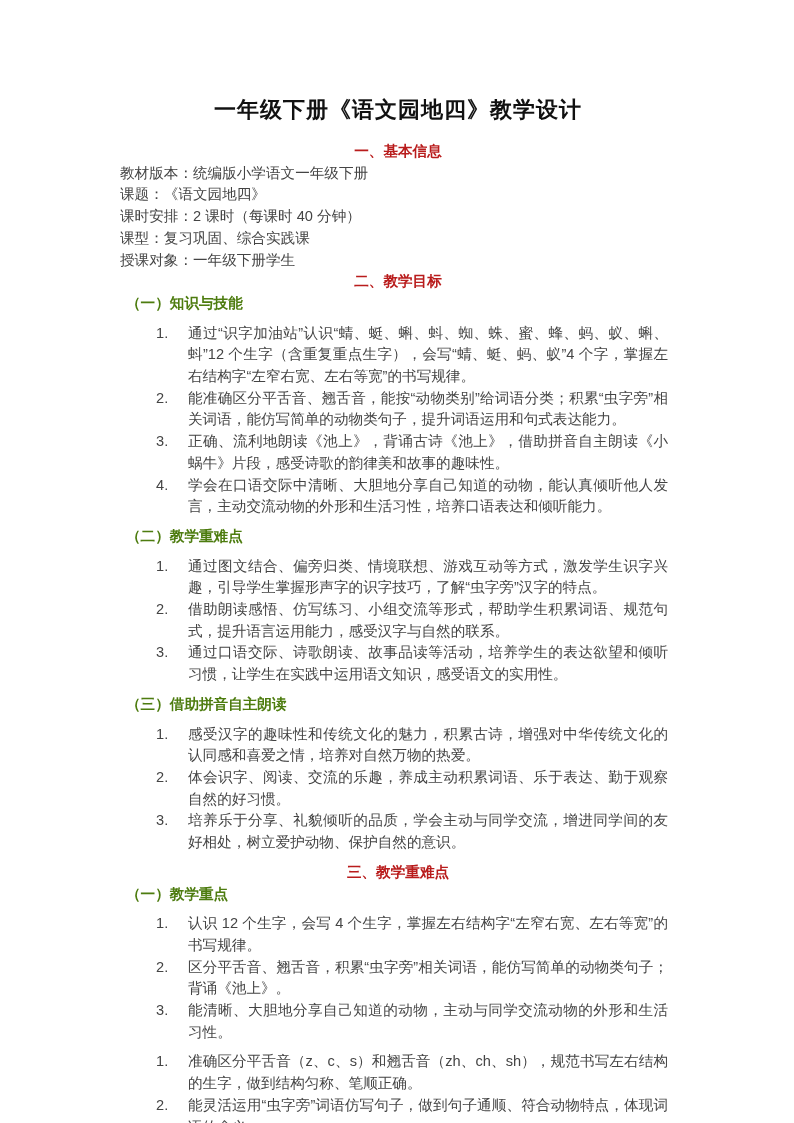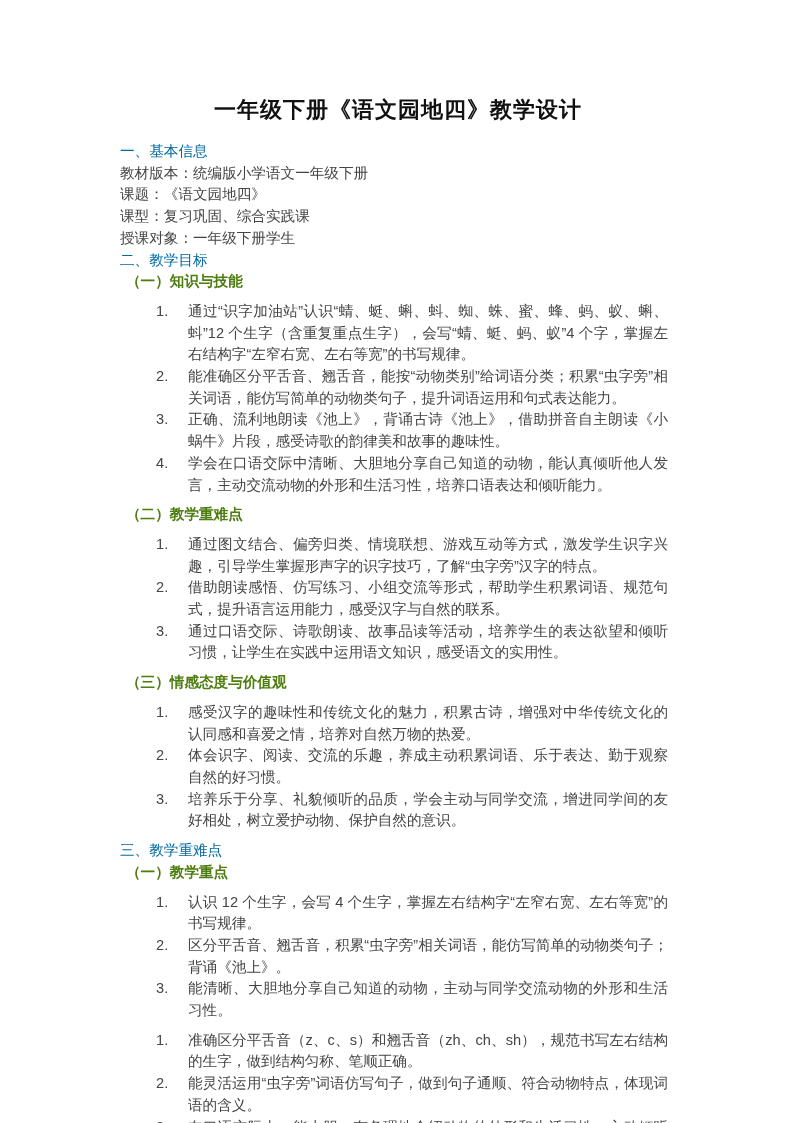--- a/index.html
+++ b/index.html
@@ -21,23 +21,23 @@
     margin: 0 0 17px 0;
     font-size: 22px;
     line-height: 28px;
     font-weight: bold;
     text-align: center;
     color: #111111;
     letter-spacing: 1px;
   }
   .sec-heading {
     margin: 0;
-    font-weight: normal;
-    color: #0369a1;
-    text-align: left;
+    font-weight: bold;
+    color: #b91c1c;
+    text-align: center;
   }
   .sub-heading {
     margin: 0;
     padding-left: 6px;
     font-weight: bold;
     color: #4d7c0f;
     text-align: left;
   }
   .info-line {
     margin: 0;
@@ -66,41 +66,42 @@
 </head>
 <body>
 
 <div class="page">
 
   <h1 class="doc-title">一年级下册《语文园地四》教学设计</h1>
 
   <p class="sec-heading">一、基本信息</p>
   <p class="info-line">教材版本：统编版小学语文一年级下册</p>
   <p class="info-line">课题：《语文园地四》</p>
+  <p class="info-line">课时安排：2 课时（每课时 40 分钟）</p>
   <p class="info-line">课型：复习巩固、综合实践课</p>
   <p class="info-line">授课对象：一年级下册学生</p>
 
   <p class="sec-heading">二、教学目标</p>
 
   <p class="sub-heading">（一）知识与技能</p>
   <ol class="num-list">
     <li>通过“识字加油站”认识“蜻、蜓、蝌、蚪、蜘、蛛、蜜、蜂、蚂、蚁、蝌、蚪”12 个生字（含重复重点生字），会写“蜻、蜓、蚂、蚁”4 个字，掌握左右结构字“左窄右宽、左右等宽”的书写规律。</li>
     <li>能准确区分平舌音、翘舌音，能按“动物类别”给词语分类；积累“虫字旁”相关词语，能仿写简单的动物类句子，提升词语运用和句式表达能力。</li>
     <li>正确、流利地朗读《池上》，背诵古诗《池上》，借助拼音自主朗读《小蜗牛》片段，感受诗歌的韵律美和故事的趣味性。</li>
     <li>学会在口语交际中清晰、大胆地分享自己知道的动物，能认真倾听他人发言，主动交流动物的外形和生活习性，培养口语表达和倾听能力。</li>
   </ol>
 
   <p class="sub-heading">（二）教学重难点</p>
   <ol class="num-list">
     <li>通过图文结合、偏旁归类、情境联想、游戏互动等方式，激发学生识字兴趣，引导学生掌握形声字的识字技巧，了解“虫字旁”汉字的特点。</li>
     <li>借助朗读感悟、仿写练习、小组交流等形式，帮助学生积累词语、规范句式，提升语言运用能力，感受汉字与自然的联系。</li>
     <li>通过口语交际、诗歌朗读、故事品读等活动，培养学生的表达欲望和倾听习惯，让学生在实践中运用语文知识，感受语文的实用性。</li>
   </ol>
 
-  <p class="sub-heading">（三）情感态度与价值观</p>
+  <p class="sub-heading">（三）借助拼音自主朗读</p>
   <ol class="num-list">
     <li>感受汉字的趣味性和传统文化的魅力，积累古诗，增强对中华传统文化的认同感和喜爱之情，培养对自然万物的热爱。</li>
     <li>体会识字、阅读、交流的乐趣，养成主动积累词语、乐于表达、勤于观察自然的好习惯。</li>
     <li>培养乐于分享、礼貌倾听的品质，学会主动与同学交流，增进同学间的友好相处，树立爱护动物、保护自然的意识。</li>
   </ol>
 
   <p class="sec-heading">三、教学重难点</p>
 
   <p class="sub-heading">（一）教学重点</p>
   <ol class="num-list">

